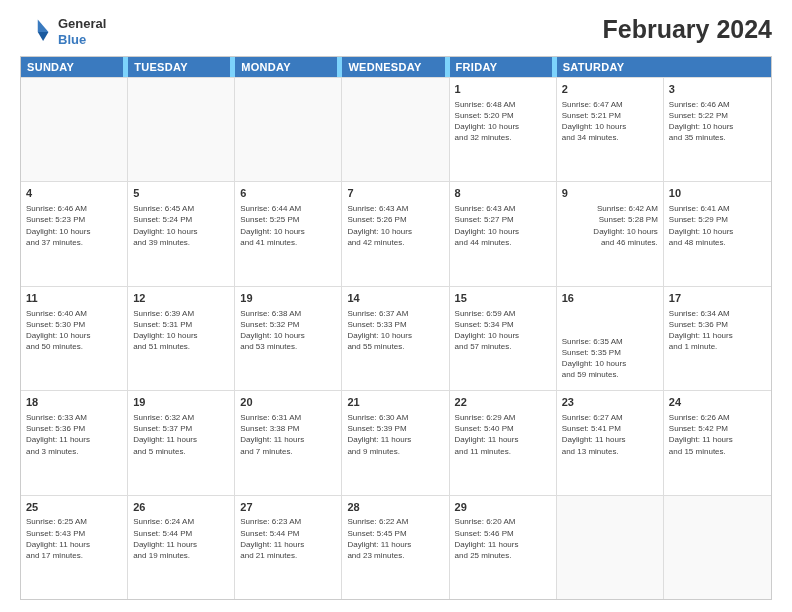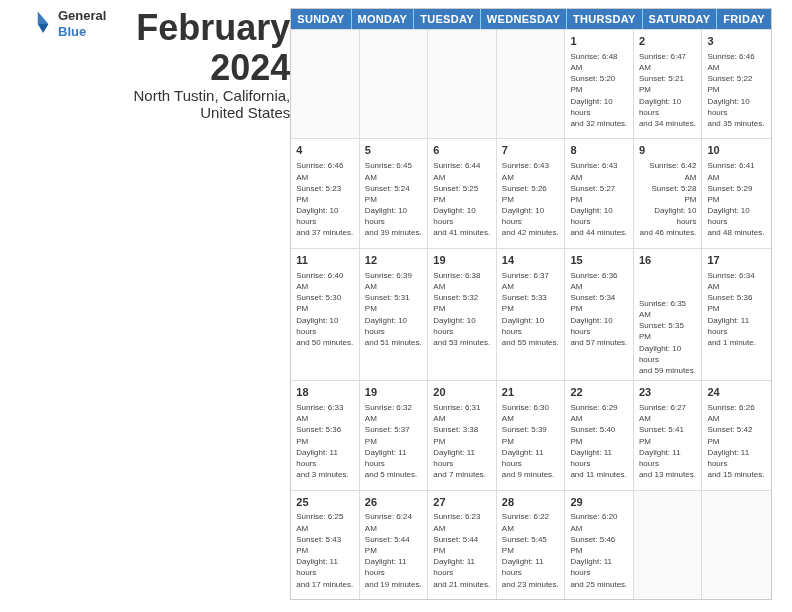--- a/index.html
+++ b/index.html
@@ -6,22 +6,23 @@
     body {
       font-family: Arial, sans-serif;
       background: #fff;
       width: 792px;
       height: 612px;
       overflow: hidden;
     }
     .page {
       width: 792px;
       height: 612px;
-      padding: 8px 20px 12px 20px;
-      display: flex;
+      padding: 16px 20px 12px 20px;
+      display: flex;
+      flex-direction: column;
     }
     .header {
       display: flex;
       justify-content: space-between;
       align-items: flex-start;
       margin-bottom: 8px;
     }
     .logo {
       display: flex;
       align-items: center;
@@ -37,21 +38,21 @@
     }
     .logo-blue { color: #3a7abf; }
     .logo-icon {
       width: 32px;
       height: 32px;
     }
     .title-block {
       text-align: right;
     }
     .main-title {
-      font-size: 36px;
+      font-size: 25px;
       font-weight: bold;
       color: #333;
       line-height: 1.1;
     }
     .subtitle {
       font-size: 15px;
       color: #333;
       font-weight: normal;
     }
     .calendar {
@@ -63,21 +64,21 @@
     .cal-header {
       display: grid;
       grid-template-columns: repeat(7, 1fr);
       background: #3a7abf;
     }
     .cal-header-cell {
       color: #fff;
       font-size: 11px;
       font-weight: bold;
       padding: 4px 6px;
-      border-right: 1px solid #7dd3fc;
+      border-right: 5px solid #7dd3fc;
       text-transform: uppercase;
       letter-spacing: 0.3px;
     }
     .cal-header-cell:last-child { border-right: none; }
     .cal-body {
       flex: 1;
       display: flex;
       flex-direction: column;
     }
     .cal-row {
@@ -120,33 +121,31 @@
         <polygon points="20,4 32,18 20,18" fill="#3a7abf"></polygon>
         <polygon points="20,18 32,18 26,28" fill="#1a5a9f"></polygon>
       </svg>
       <div class="logo-text">
         <span>General</span>
         <span class="logo-blue">Blue</span>
       </div>
     </div>
     <div class="title-block">
       <div class="main-title">February 2024</div>
-      <div class="subtitle">North Tustin, California, United States</div>
     </div>
   </div>
 
   <div class="calendar">
     <div class="cal-header" id="cal-header">
         <div class="cal-header-cell">Sunday</div>
+        <div class="cal-header-cell">Tuesday</div>
         <div class="cal-header-cell">Monday</div>
-        <div class="cal-header-cell">Tuesday</div>
         <div class="cal-header-cell">Wednesday</div>
-        <div class="cal-header-cell">Thursday</div>
+        <div class="cal-header-cell">Friday</div>
         <div class="cal-header-cell">Saturday</div>
-        <div class="cal-header-cell">Friday</div>
       </div>
     <div class="cal-body" id="cal-body">
         <div class="cal-row">
           <div class="cal-cell empty"></div>
           <div class="cal-cell empty"></div>
           <div class="cal-cell empty"></div>
           <div class="cal-cell empty"></div>
           <div class="cal-cell">
             <span class="day-num">1</span>
             <div class="day-info" style="white-space: pre-line;">Sunrise: 6:48 AM
@@ -244,21 +243,21 @@
           </div>
           <div class="cal-cell">
             <span class="day-num">14</span>
             <div class="day-info" style="white-space: pre-line;">Sunrise: 6:37 AM
 Sunset: 5:33 PM
 Daylight: 10 hours
 and 55 minutes.</div>
           </div>
           <div class="cal-cell">
             <span class="day-num">15</span>
-            <div class="day-info" style="white-space: pre-line;">Sunrise: 6:36 AM
+            <div class="day-info" style="white-space: pre-line;">Sunrise: 6:59 AM
 Sunset: 5:34 PM
 Daylight: 10 hours
 and 57 minutes.</div>
           </div>
           <div class="cal-cell">
             <span class="day-num">16</span>
             <div class="day-info" style="white-space: pre-line; margin-top: 30px;">Sunrise: 6:35 AM
 Sunset: 5:35 PM
 Daylight: 10 hours
 and 59 minutes.</div>

